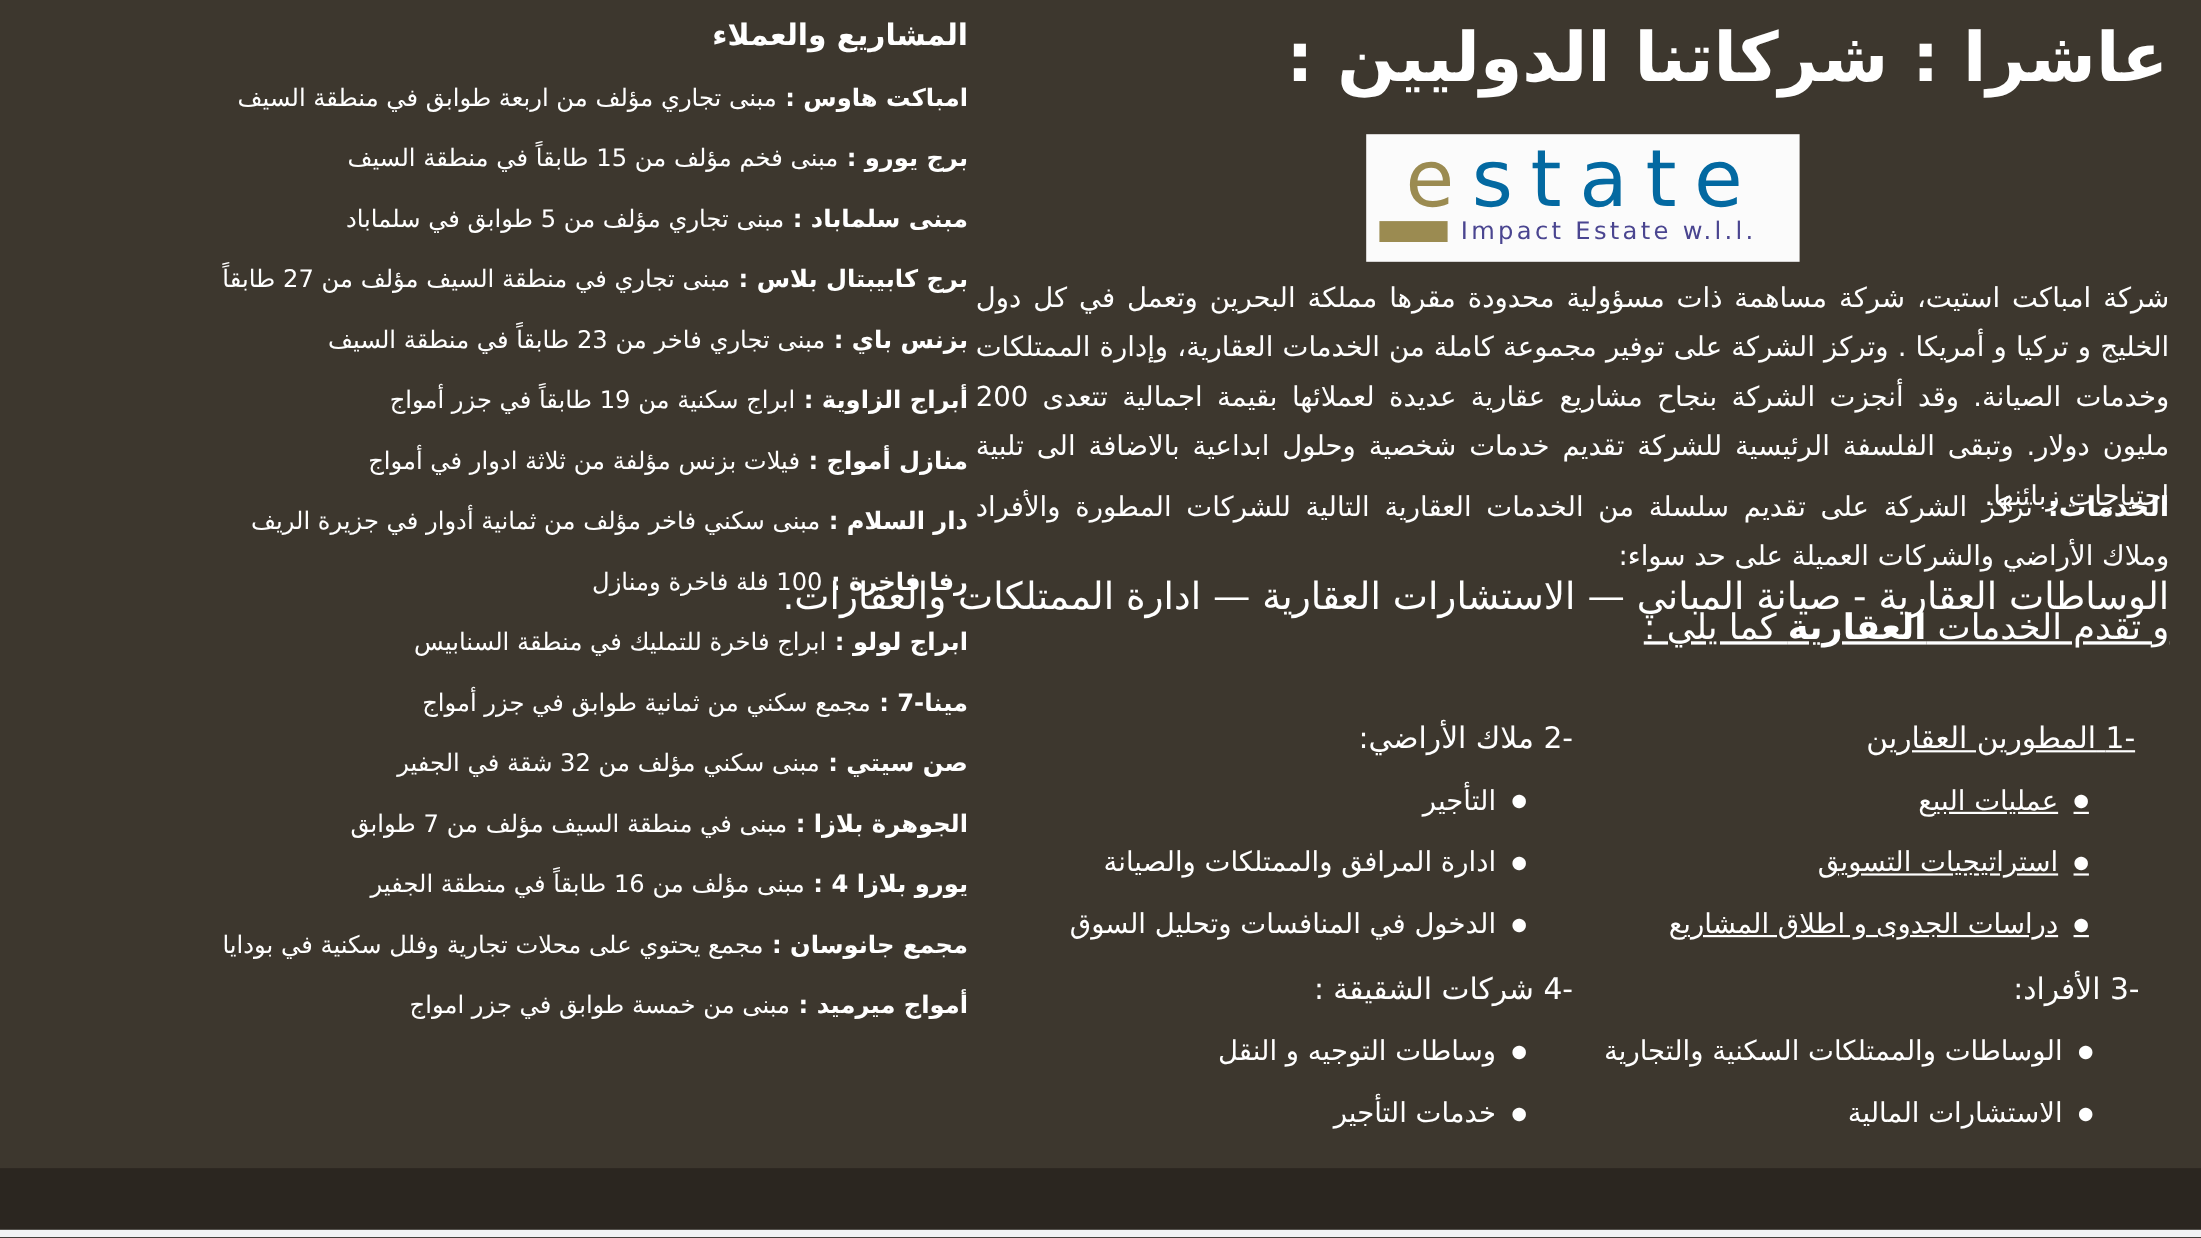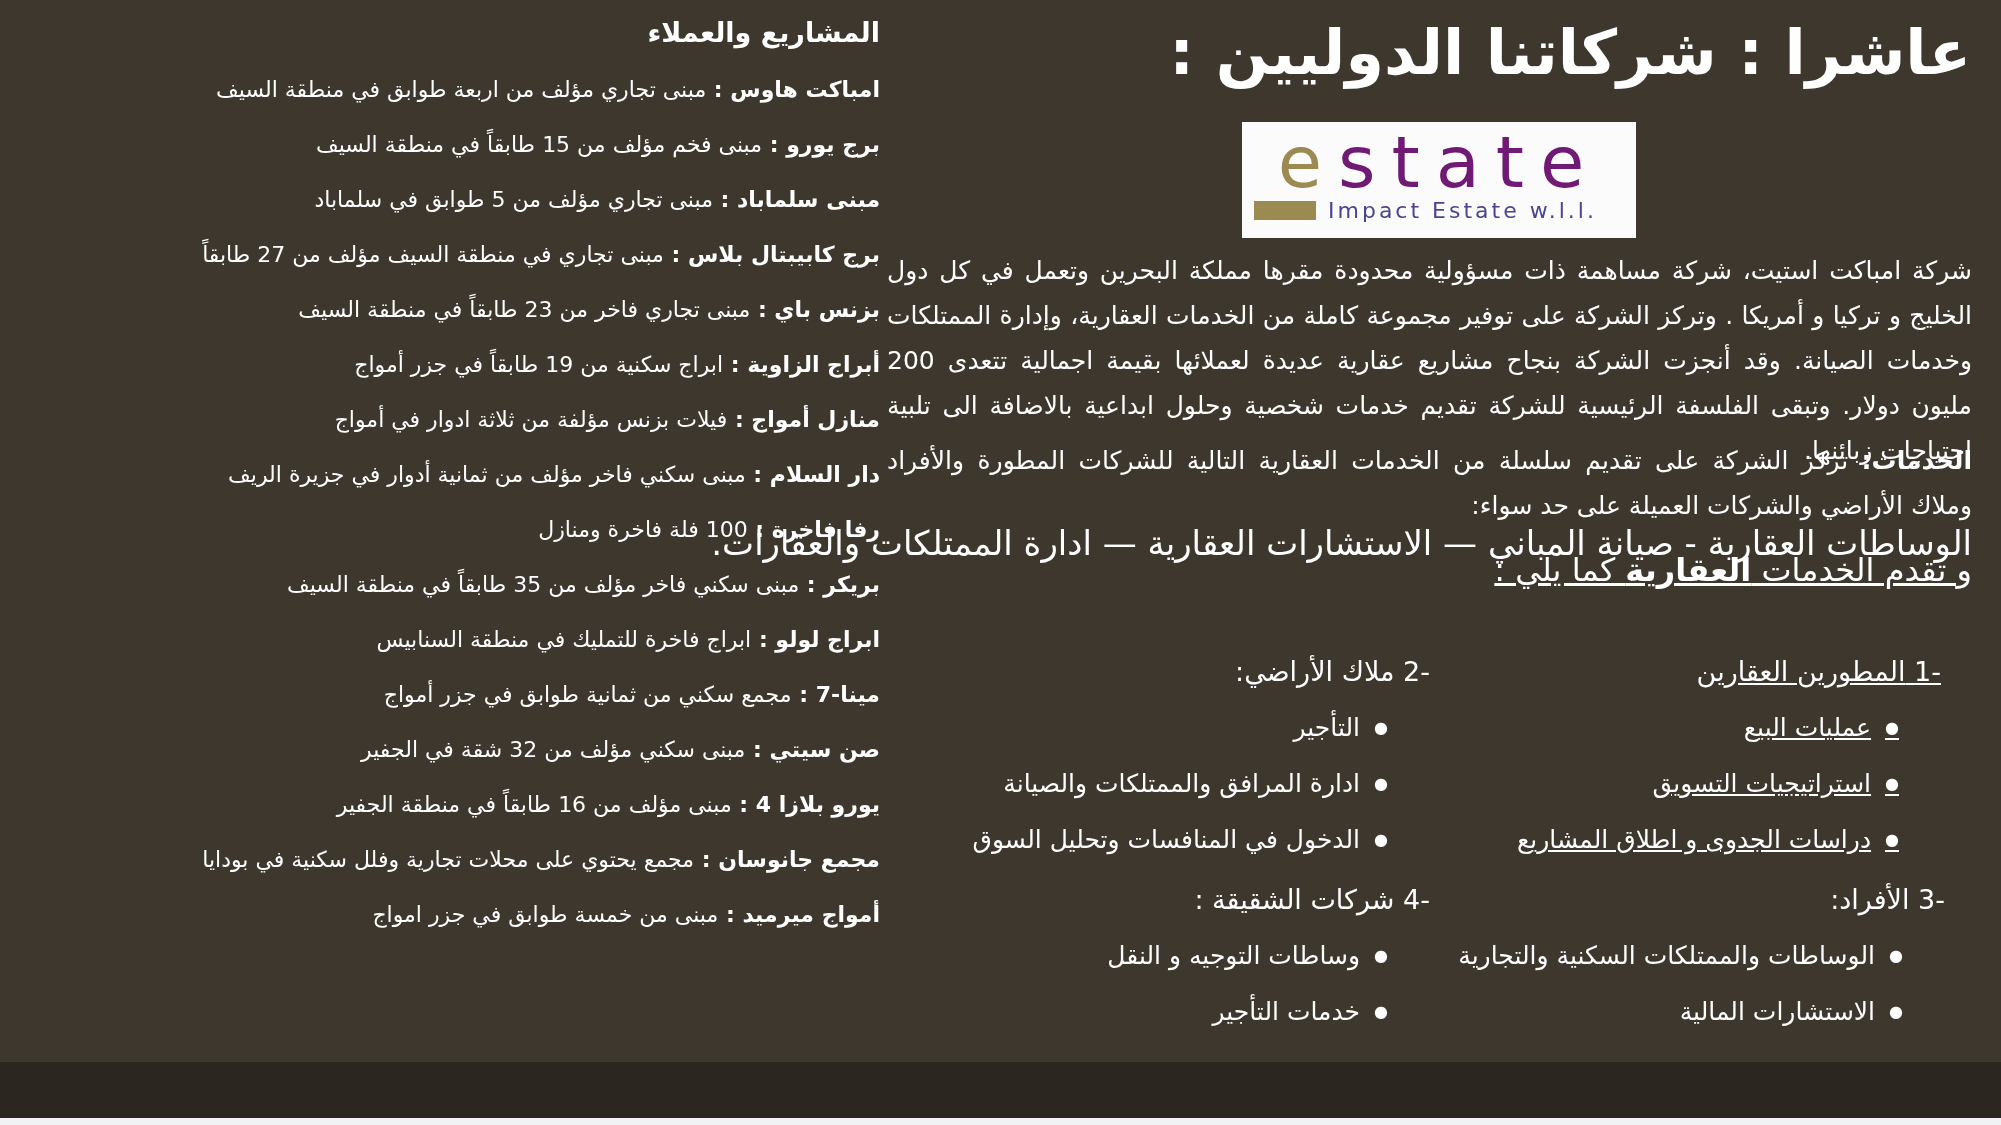--- a/index.html
+++ b/index.html
@@ -32,21 +32,21 @@
     box-sizing:border-box;
     padding:6px 12px 8px 12px;
     display:flex;flex-direction:column;
   }
   .logo-word{
     display:flex;justify-content:center;align-items:flex-start;
     font-size:72px;line-height:68px;letter-spacing:16px;
     font-weight:normal;
   }
   .logo-e{color:#9B8B51;}
-  .logo-rest{color:#701a75;}
+  .logo-rest{color:#0369a1;}
   .logo-sub-row{display:flex;align-items:center;margin-top:2px;}
   .gold-bar{width:62px;height:19px;background:#9B8B51;flex:0 0 auto;}
   .logo-sub{color:#4A4590;font-size:22px;letter-spacing:3px;margin-left:12px;white-space:nowrap;}
 
   
   .about-para{
     position:absolute;top:248px;right:29px;width:1085px;
     direction:rtl;text-align:justify;
     font-size:25px;line-height:45px;
   }
@@ -144,24 +144,24 @@
     <div id="projects-list">
         <div class="project-line"><span class="project-name">امباكت هاوس</span><span class="project-sep"> : </span><span class="project-desc">مبنى تجاري مؤلف من اربعة طوابق في منطقة السيف</span></div>
         <div class="project-line"><span class="project-name">برج يورو</span><span class="project-sep"> : </span><span class="project-desc">مبنى فخم مؤلف من 15 طابقاً في منطقة السيف</span></div>
         <div class="project-line"><span class="project-name">مبنى سلماباد</span><span class="project-sep"> : </span><span class="project-desc">مبنى تجاري مؤلف من 5 طوابق في سلماباد</span></div>
         <div class="project-line"><span class="project-name">برج كابيبتال بلاس</span><span class="project-sep"> : </span><span class="project-desc">مبنى تجاري في منطقة السيف مؤلف من 27 طابقاً</span></div>
         <div class="project-line"><span class="project-name">بزنس باي</span><span class="project-sep"> : </span><span class="project-desc">مبنى تجاري فاخر من 23 طابقاً في منطقة السيف</span></div>
         <div class="project-line"><span class="project-name">أبراج الزاوية</span><span class="project-sep"> : </span><span class="project-desc">ابراج سكنية من 19 طابقاً في جزر أمواج</span></div>
         <div class="project-line"><span class="project-name">منازل أمواج</span><span class="project-sep"> : </span><span class="project-desc">فيلات بزنس مؤلفة من ثلاثة ادوار في أمواج</span></div>
         <div class="project-line"><span class="project-name">دار السلام</span><span class="project-sep"> : </span><span class="project-desc">مبنى سكني فاخر مؤلف من ثمانية أدوار في جزيرة الريف</span></div>
         <div class="project-line"><span class="project-name">رفا فاخرة</span><span class="project-sep"> : </span><span class="project-desc">100 فلة فاخرة ومنازل</span></div>
-        <div class="project-line"><span class="project-name">بريكر</span><span class="project-sep"> : </span><span class="project-desc">مبنى سكني فاخر مؤلف من 35 طابقاً في منطقة السيف</span></div>
         <div class="project-line"><span class="project-name">ابراج لولو</span><span class="project-sep"> : </span><span class="project-desc">ابراج فاخرة للتمليك في منطقة السنابيس</span></div>
         <div class="project-line"><span class="project-name">مينا-7</span><span class="project-sep"> : </span><span class="project-desc">مجمع سكني من ثمانية طوابق في جزر أمواج</span></div>
         <div class="project-line"><span class="project-name">صن سيتي</span><span class="project-sep"> : </span><span class="project-desc">مبنى سكني مؤلف من 32 شقة في الجفير</span></div>
+        <div class="project-line"><span class="project-name">الجوهرة بلازا</span><span class="project-sep"> : </span><span class="project-desc">مبنى في منطقة السيف مؤلف من 7 طوابق</span></div>
         <div class="project-line"><span class="project-name">يورو بلازا 4</span><span class="project-sep"> : </span><span class="project-desc">مبنى مؤلف من 16 طابقاً في منطقة الجفير</span></div>
         <div class="project-line"><span class="project-name">مجمع جانوسان</span><span class="project-sep"> : </span><span class="project-desc">مجمع يحتوي على محلات تجارية وفلل سكنية في بودايا</span></div>
         <div class="project-line"><span class="project-name">أمواج ميرميد</span><span class="project-sep"> : </span><span class="project-desc">مبنى من خمسة طوابق في جزر امواج</span></div>
       </div>
   </div>
 
   <div class="bottom-strip"></div>
   <div class="bottom-light"></div>
 
 </div>

